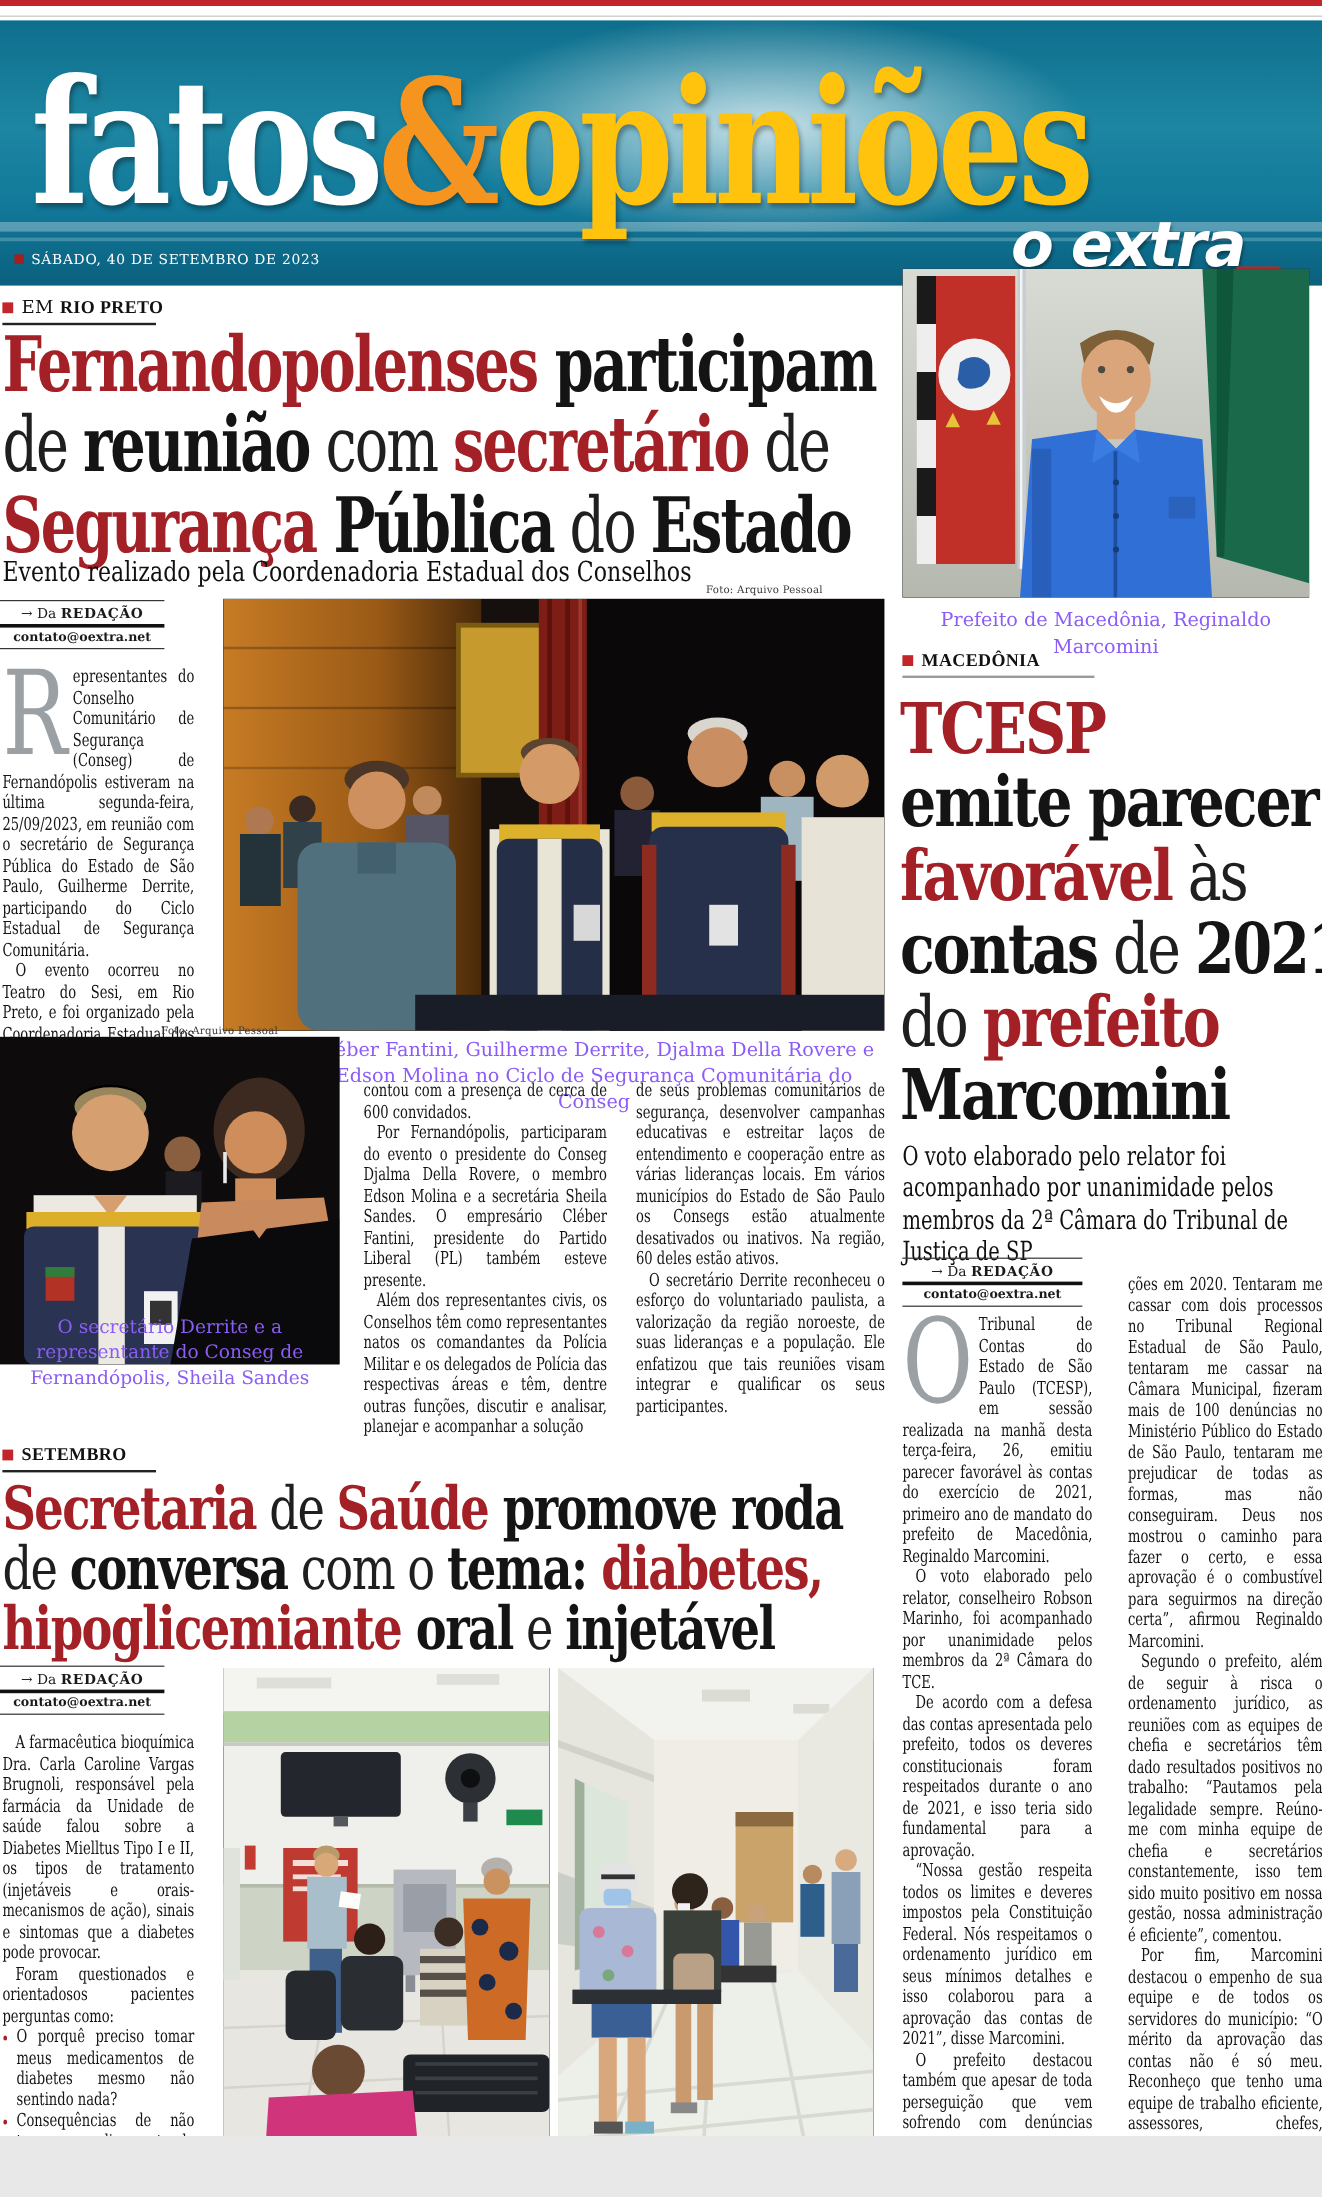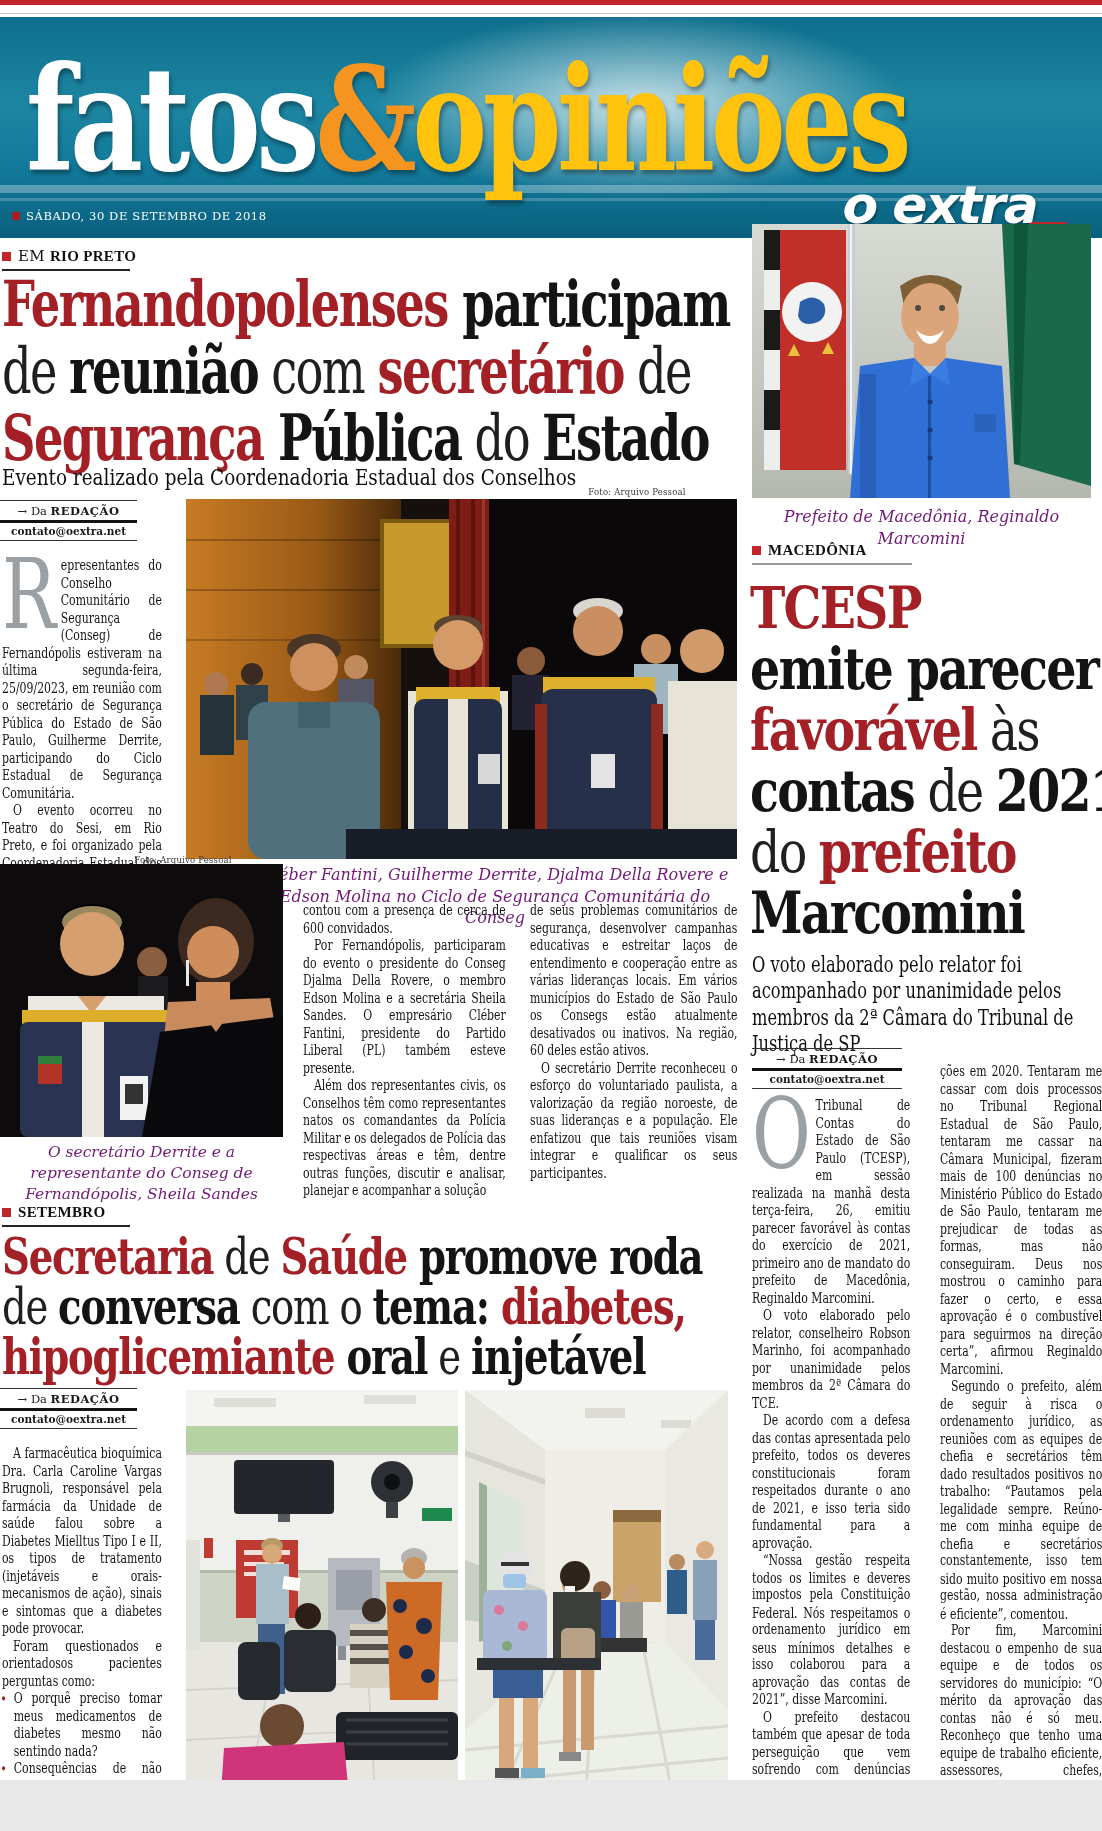--- a/index.html
+++ b/index.html
@@ -59,21 +59,21 @@
        text-align:justify;color:#141414;}
   .col p{margin:0;text-indent:14px;}
   .col p.first{text-indent:0;}
   .col .noind p:first-child{text-indent:0;}
   .dropcap{float:left;font-size:92px;line-height:.72;color:#9aa0a4;padding:4px 6px 0 0;font-weight:normal;}
   .col ul{margin:0;padding-left:15px;}
   .col li{margin:0;padding-left:0;}
   .col li::marker{color:#a61e22;font-size:13px;}
 
   
-  .caption{font-style:italic;font-size:16px;text-align:center;line-height:1.35;color:#701a75;}
+  .caption{font-size:16px;text-align:center;line-height:1.35;color:#8b5cf6;}
   .caption.small{font-size:15.5px;}
   .credit{font-size:8.5px;color:#3a3a3a;text-align:center;letter-spacing:.2px;}
 
   .photo{background:#222;overflow:hidden;}
   .photo svg{display:block;}
 
   .bottomline{left:0;top:1810px;width:1102px;height:1px;background:#a9a9a9;}
   .bottomstrip{left:0;top:1817px;width:1102px;height:14px;background:#d7ebf3;}
 </style>
 </head>
@@ -86,21 +86,21 @@
   <div class="abs banner">
     <div class="abs stripe1"></div>
     <div class="abs stripe2"></div>
     <div class="abs masthead">
       <span class="mh-white">fatos</span><span class="mh-amp">&amp;</span><span class="mh-gold">opiniões</span>
     </div>
     <div class="abs brand">
       <span>o extra</span><span class="brand-badge">.net</span>
     </div>
     <div class="abs dateline">
-      <span class="sq"></span><span>SÁBADO, 30 DE SETEMBRO DE 2018</span>
+      <span class="sq"></span><span>SÁBADO, 40 DE SETEMBRO DE 2023</span>
     </div>
   </div>
 
   <div class="abs kicker" style="left:2px;top:247px;">
     <span class="sq2"></span><span>EM </span><b>RIO PRETO</b>
   </div>
   <div class="abs krule" style="left:2px;top:269px;width:128px;"></div>
 
   <div class="abs hl hl-main" style="left:2px;top:272px;"><span class="seg-r">Fernandopolenses</span><span class="seg-k"> participam</span></div>
   <div class="abs hl hl-main" style="left:2px;top:339px;"><span class="seg-l">de </span><span class="seg-k">reunião</span><span class="seg-l"> com </span><span class="seg-r">secretário</span><span class="seg-l"> de</span></div>
@@ -201,21 +201,21 @@
         <rect x="125" y="220" width="18" height="20" fill="#333"></rect>
       <ellipse cx="216" cy="78" rx="38" ry="44" fill="#3c2a20"></ellipse>
       <circle cx="213" cy="88" r="26" fill="#cf8d5c"></circle>
       <rect x="196" y="118" width="34" height="22" fill="#cf8d5c"></rect>
       <polygon points="168,138 270,134 283,205 160,210" fill="#c98a5e"></polygon>
       <polygon points="160,168 283,152 283,273 142,273" fill="#0a0a0c"></polygon>
       <polygon points="196,140 216,168 238,138" fill="#c98a5e"></polygon>
       <rect x="186" y="96" width="3" height="26" fill="#e8e8e8"></rect>
     </svg>
   </div>
-  <div class="abs caption small" style="left:0px;top:1142px;width:283px;">O secretário Derrite e a representante do Conseg de Fernandópolis, Sheila Sandes</div>
+  <div class="abs caption small" style="left:0px;top:1096px;width:283px;">O secretário Derrite e a representante do Conseg de Fernandópolis, Sheila Sandes</div>
 
   <div class="abs col" style="left:303px;top:901px;width:260px;">
     <div class="noind">
         <p>contou com a presença de cerca de 600 convidados.</p>
         <p>Por Fernandópolis, participaram do evento o presidente do Conseg Djalma Della Rovere, o membro Edson Molina e a secretária Sheila Sandes. O empresário Cléber Fantini, presidente do Partido Liberal (PL) também esteve presente.</p>
         <p>Além dos representantes civis, os Conselhos têm como representantes natos os comandantes da Polícia Militar e os delegados de Polícia das respectivas áreas e têm, dentre outras funções, discutir e analisar, planejar e acompanhar a solução</p>
       </div>
   </div>
   <div class="abs col" style="left:530px;top:901px;width:266px;">
     <div class="noind">

